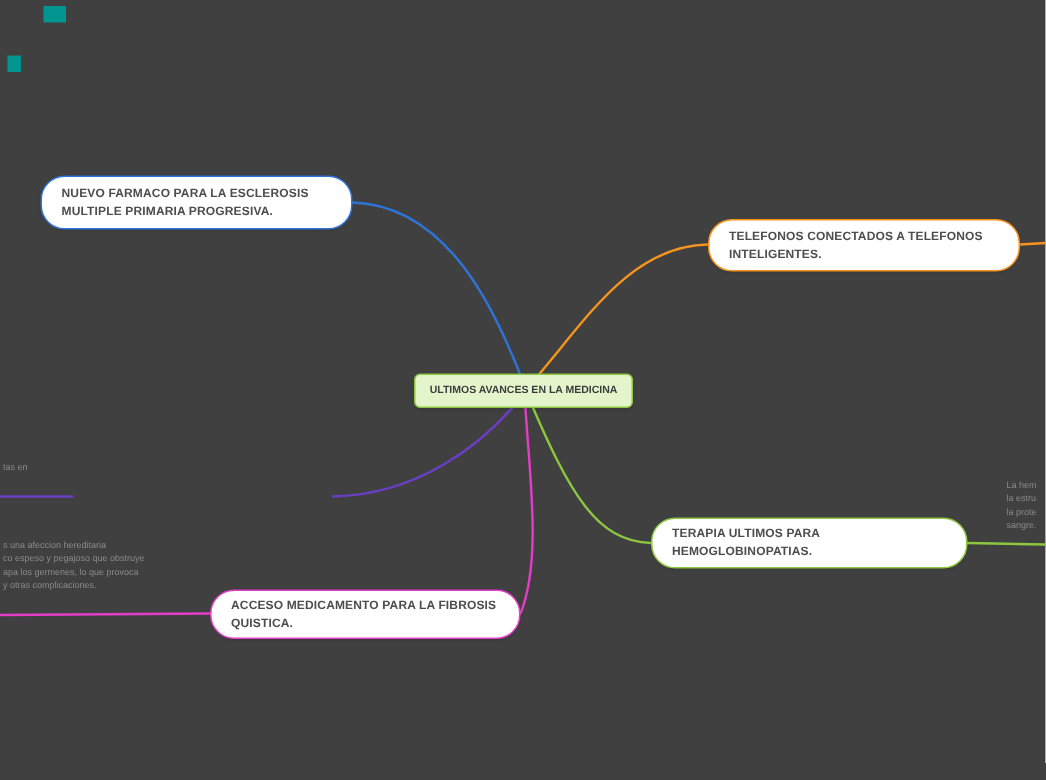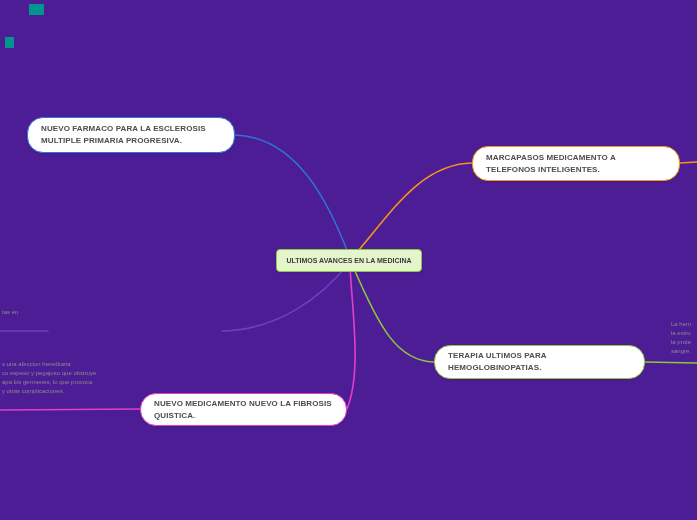--- a/index.html
+++ b/index.html
@@ -1,20 +1,20 @@
 <!DOCTYPE html>
 <html><head>
 <meta charset="utf-8">
 <style>
   html, body { margin: 0; padding: 0; background: #ffffff; }
   .canvas {
     position: relative;
     width: 697px;
     height: 520px;
-    background: #4c1d95;
+    background: #404040;
     overflow: hidden;
     font-family: "Liberation Sans", sans-serif;
   }
   svg.links { position: absolute; left: 0; top: 0; }
   svg.links path { fill: none; stroke-width: 1.6; stroke-linecap: round; }
 
   .node {
     position: absolute;
     background: #ffffff;
     border: 1.5px solid #999;
@@ -87,24 +87,24 @@
     <path d="M645,362 L697,363" stroke="#8DC63F"></path>
   </svg>
 
   <div class="corner-mark m1"></div>
   <div class="corner-mark m2"></div>
 
   <div class="node-center">ULTIMOS AVANCES EN LA MEDICINA</div>
 
   <div class="node node-farmaco">NUEVO FARMACO PARA LA ESCLEROSIS MULTIPLE PRIMARIA PROGRESIVA.</div>
 
-  <div class="node node-marcapasos">MARCAPASOS MEDICAMENTO A TELEFONOS INTELIGENTES.</div>
+  <div class="node node-marcapasos">TELEFONOS CONECTADOS A TELEFONOS INTELIGENTES.</div>
 
 
-  <div class="node node-fibrosis">NUEVO MEDICAMENTO NUEVO LA FIBROSIS QUISTICA.</div>
+  <div class="node node-fibrosis">ACCESO MEDICAMENTO PARA LA FIBROSIS QUISTICA.</div>
 
   <div class="node node-terapia">TERAPIA ULTIMOS PARA HEMOGLOBINOPATIAS.</div>
 
   <div class="clipped clipped-tele">tas en</div>
 
   <div class="clipped clipped-fibrosis">
     <div>s una afeccion hereditaria</div>
     <div>co espeso y pegajoso que obstruye</div>
     <div>apa los germenes, lo que provoca</div>
     <div>y otras complicaciones.</div>

